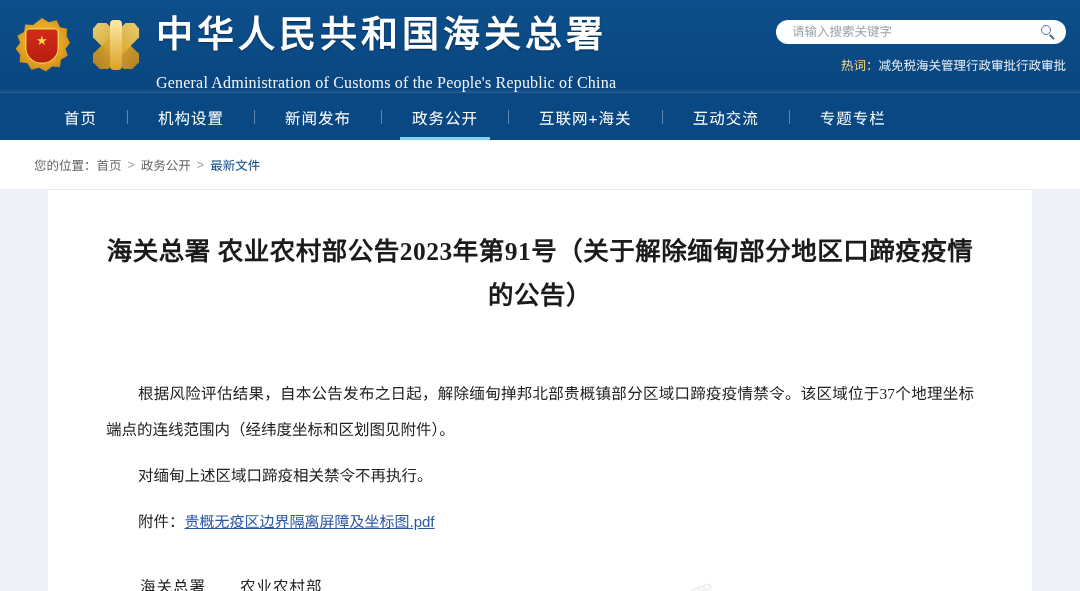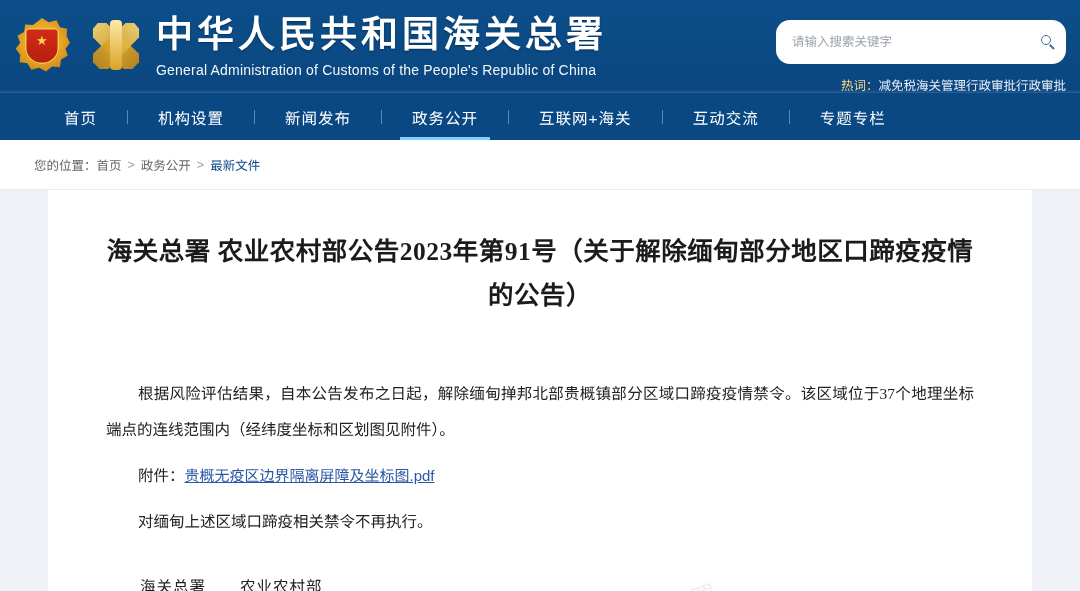--- a/index.html
+++ b/index.html
@@ -84,32 +84,33 @@
     font-family: "Liberation Serif", "DejaVu Serif", serif;
     font-weight: 700;
     font-size: 37px;
     letter-spacing: 4px;
     line-height: 46px;
     text-shadow: 0 1px 2px rgba(0,0,0,.35);
     white-space: nowrap;
   }
   .title-en {
     color: #ffffff;
-    font-size: 14px;
+    font-size: 16px;
     letter-spacing: .2px;
-    margin-top: 4px;
+    margin-top: 16px;
     white-space: nowrap;
     opacity: .95;
+    font-family: Liberation Serif, serif;
   }
 
   
   .search-wrap { position: absolute; right: 14px; top: 20px; width: 290px; }
   .search-box {
     display: flex; align-items: center;
-    height: 44px;
+    height: 24px;
     background: #ffffff;
     border-radius: 14px;
     padding: 0 10px 0 14px;
   }
   .search-input {
     flex: 1; border: 0; outline: none;
     font-size: 12.5px; color: #333;
     font-family: "Liberation Sans", sans-serif;
     background: transparent;
   }
@@ -295,24 +296,24 @@
     <span class="cur">最新文件</span>
   </div>
 
   <div class="page-bg">
     <div class="panel">
 
       <h1 class="doc-title">海关总署 农业农村部公告2023年第91号（关于解除缅甸部分地区口蹄疫疫情的公告）</h1>
 
       <div class="doc-body">
         <p class="indent">根据风险评估结果，自本公告发布之日起，解除缅甸掸邦北部贵概镇部分区域口蹄疫疫情禁令。该区域位于37个地理坐标端点的连线范围内（经纬度坐标和区划图见附件）。</p>
+        <p class="indent">对缅甸上述区域口蹄疫相关禁令不再执行。</p>
         <p class="indent">
           <span class="attach-label">附件：</span><a class="attach-link" href="#">贵概无疫区边界隔离屏障及坐标图.pdf</a>
         </p>
-        <p class="indent">对缅甸上述区域口蹄疫相关禁令不再执行。</p>
       </div>
 
       <div class="signature">
         <div class="org">
           <span>海关总署</span><span>农业农村部</span>
         </div>
 
       </div>
 
       <div class="watermark">中华人民共和国海关总署</div>

